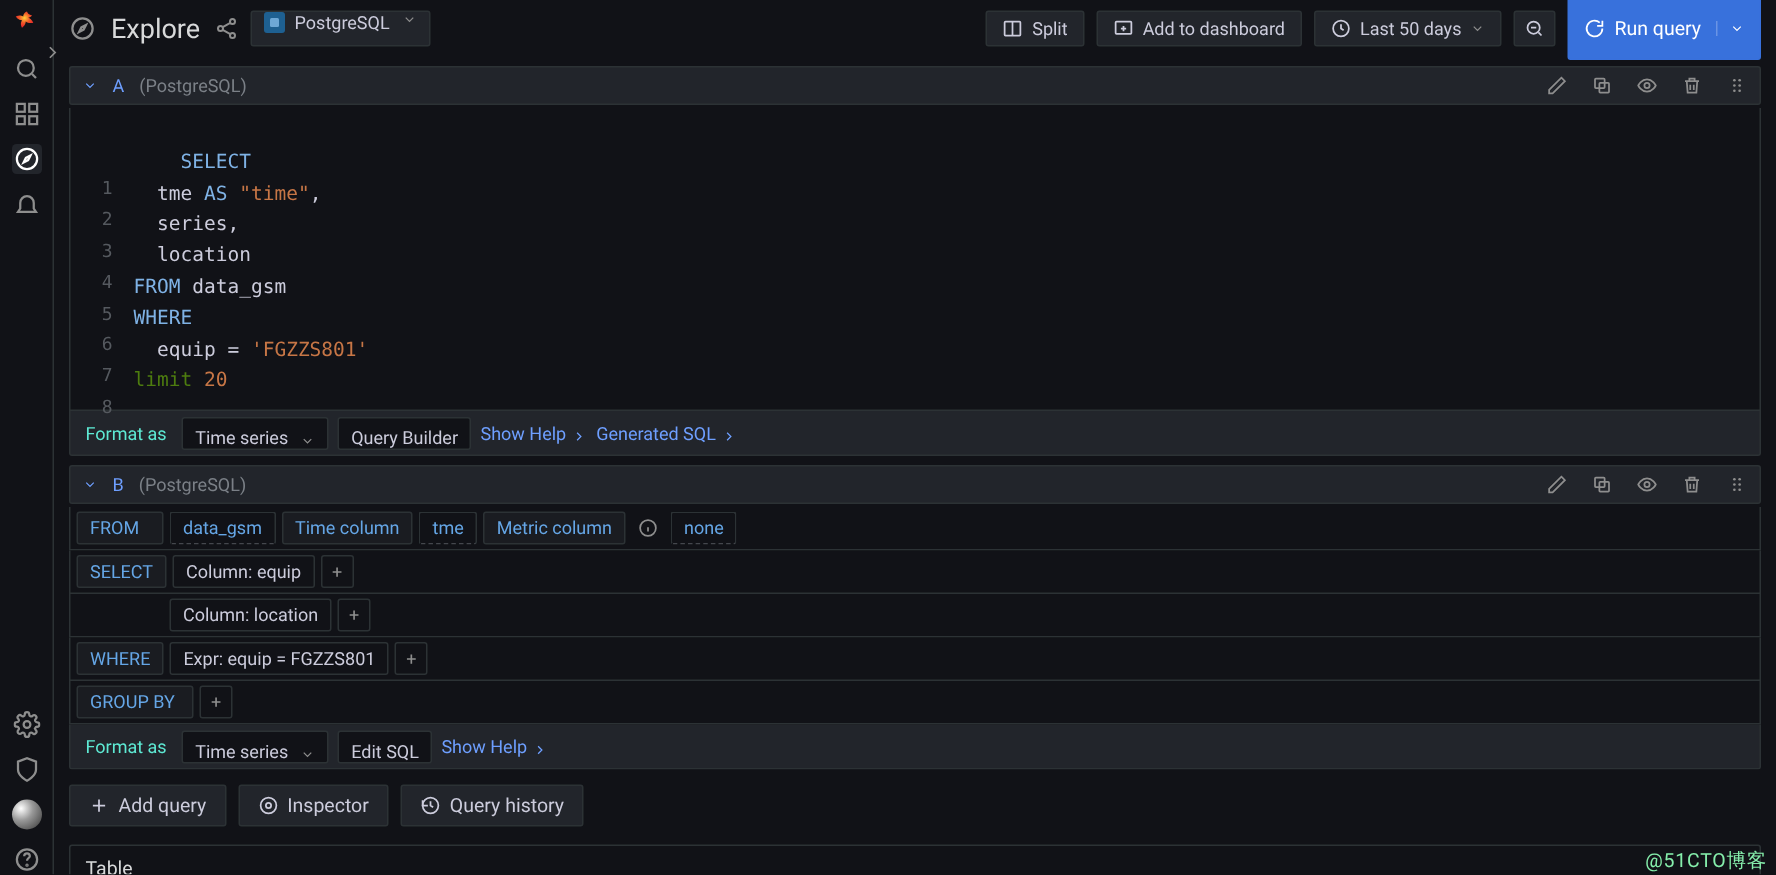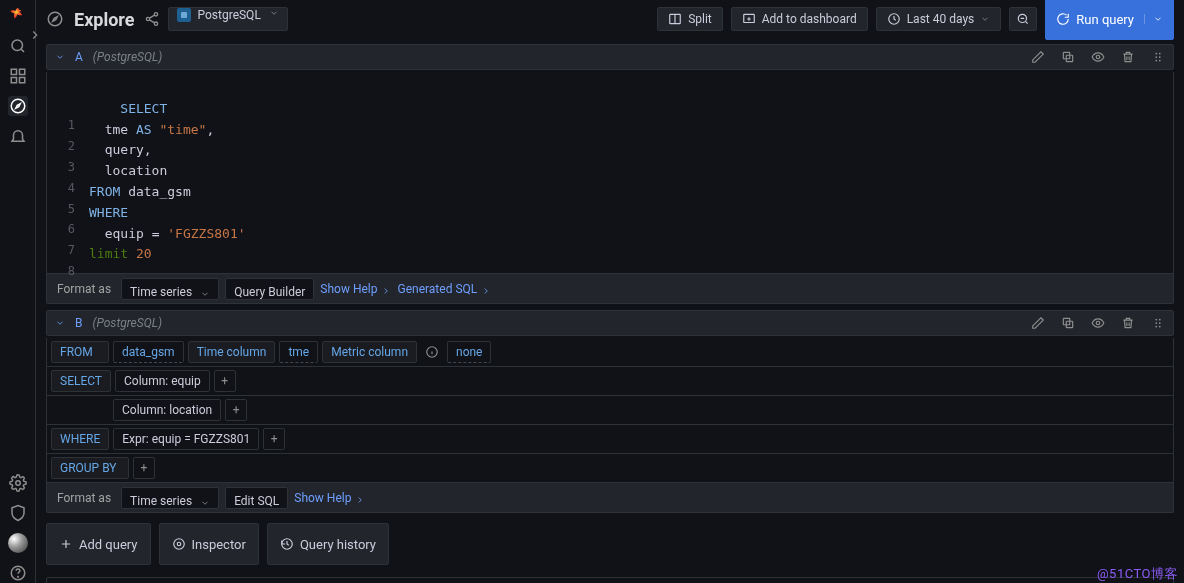--- a/index.html
+++ b/index.html
@@ -20,21 +20,21 @@
 
 
 .chev{position:absolute;left:28px;top:28px;width:14px;height:14px;color:#8e8e8e;cursor:pointer;z-index:3}
 
 
 .hdr{
   position:absolute;left:36px;top:0;right:0;height:38px;
   display:flex;align-items:center;padding:0 10px;gap:8px
 }
 .hdr .compass{width:18px;height:18px;color:#8e8e8e}
-.hdr h1{font-size:18px;font-weight:700;color:#d8d9da;margin-left:2px}
+.hdr h1{font-size:18px;font-weight:400;color:#d8d9da;margin-left:2px}
 .hdr .share{width:16px;height:16px;color:#8e8e8e;margin-left:2px;cursor:pointer}
 .dsbtn{display:flex;align-items:flex-start;gap:6px;background:#22252b;border:1px solid #2c3235;height:24px;padding:0 8px;border-radius:2px;cursor:pointer;font-size:12px;color:#ccccdc}
 .dsbtn .sq{width:14px;height:14px;background:#1e6091;border-radius:2px;display:flex;align-items:center;justify-content:center}
 .dsbtn .sq::after{content:"";width:6px;height:6px;background:#6ea8d6;border-radius:1px}
 .dsbtn .car{margin-left:2px}
 .hdr .grow{flex:1}
 .tbtn{display:flex;align-items:center;gap:6px;background:#22252b;border:1px solid #2c3235;height:24px;padding:0 10px;border-radius:2px;cursor:pointer;font-size:12px;color:#ccccdc}
 .tbtn.ic-only{padding:0 6px}
 .runbtn{display:flex;align-items:center;gap:6px;background:#3871dc;border:1px solid #3871dc;height:42px;padding:0 10px;border-radius:2px;cursor:pointer;font-size:13px;color:#fff}
 .runbtn .car{border-left:1px solid rgba(255,255,255,.25);padding-left:8px;margin-left:4px}
@@ -42,21 +42,21 @@
 
 .work{position:absolute;left:36px;top:38px;right:0;bottom:0;overflow:hidden;padding:6px 10px 0 10px}
 
 
 .qhdr{
   display:flex;align-items:center;height:26px;background:#22252b;border:1px solid #2c3235;
   border-radius:2px;padding:0 8px;gap:10px;margin-bottom:2px
 }
 .qhdr .caret{width:10px;height:10px;color:#6e9fff;cursor:pointer}
 .qhdr .qletter{color:#6e9fff;font-size:12px;cursor:pointer}
-.qhdr .dslabel{color:#7b8087;font-size:12px;font-style:italic}
+.qhdr .dslabel{color:#7b8087;font-size:12px;}
 .qhdr .grow{flex:1}
 .qhdr .act{width:14px;height:14px;color:#8e8e8e;cursor:pointer;margin-left:6px}
 .qhdr .grip{cursor:grab}
 
 
 .editor{
   background:#111217;border:1px solid #2c3235;border-top:0;
   font-family:Menlo,Monaco,Consolas,monospace;font-size:13px;line-height:1.6;
   padding:6px 10px 8px 42px;position:relative;color:#ccccdc;white-space:pre
 }
@@ -67,48 +67,48 @@
 .tok-num{color:#c77646}
 .tok-typ{color:#4d7c0f}
 .tok-id{color:#ccccdc}
 .tok-as{color:#7fb2e5}
 
 
 .optrow{
   display:flex;align-items:center;height:30px;background:#22252b;border:1px solid #2c3235;
   border-top:0;border-radius:0 0 2px 2px;padding:0 6px;gap:6px;font-size:12px
 }
-.lbl{color:#a3a3a3;padding:0 4px}
+.lbl{color:#5eead4;padding:0 4px}
 .pill{display:flex;align-items:flex-end;gap:6px;background:#111217;border:1px solid #2c3235;height:22px;padding:0 8px;border-radius:2px;color:#ccccdc}
 .pill.btn{cursor:pointer}
 .pill .car{color:#6e9fff;margin-left:2px}
 .linkish{color:#6e9fff;cursor:pointer;display:flex;align-items:flex-end;gap:4px}
 
 
 .brow{
   display:flex;align-items:center;min-height:26px;background:#111217;border:1px solid #2c3235;
   border-top:0;padding:3px 4px;gap:4px;font-size:12px
 }
 .brow .key{min-width:58px;height:22px;display:flex;align-items:center;padding:0 8px;background:#1a1c21;color:#65a6e6;border:1px solid #2c3235;border-radius:2px}
 .brow .val{height:22px;display:flex;align-items:center;padding:0 8px;background:#111217;color:#65a6e6;border:1px solid #2c3235;border-radius:2px}
 .brow .val.under{border-bottom:1px dashed #44474d}
 .brow .val.txt{color:#ccccdc}
 .brow .plus{width:22px;height:22px;display:flex;align-items:center;justify-content:center;border:1px solid #2c3235;border-radius:2px;color:#8e8e8e;cursor:pointer}
 .brow .info{width:14px;height:14px;color:#8e8e8e;margin:0 4px}
 
 
 .actions{display:flex;gap:8px;margin:10px 0 12px 0}
-.abtn{display:flex;align-items:center;gap:6px;background:#22252b;border:1px solid #2c3235;height:42px;padding:0 12px;border-radius:2px;cursor:pointer;font-size:13px;color:#ccccdc}
+.abtn{display:flex;align-items:center;gap:6px;background:#22252b;border:1px solid #2c3235;height:28px;padding:0 12px;border-radius:2px;cursor:pointer;font-size:13px;color:#ccccdc}
 
 
 .panel{border:1px solid #2c3235;border-radius:2px}
 .panel-title{padding:8px 10px;color:#d8d9da}
 
 
-.wm{position:absolute;right:6px;bottom:0;color:#8b5cf6;font-size:13px;letter-spacing:.5px}
+.wm{position:absolute;right:6px;bottom:0;color:#86efac;font-size:13px;letter-spacing:.5px}
 
 
 svg{display:block}
 .car svg{width:10px;height:10px}
 </style>
 </head>
 <body>
 
 <div class="rail">
   <div class="logo">
@@ -216,21 +216,21 @@
         <rect x="3" y="4" width="18" height="14" rx="1"></rect>
         <path d="M12 9v6M9 12h6"></path>
       </svg>
     <span>Add to dashboard</span>
   </div>
   <div class="tbtn">
     <svg viewBox="0 0 24 24" width="14" height="14" fill="none" stroke="currentColor" stroke-width="2">
         <circle cx="12" cy="12" r="9"></circle>
         <path d="M12 7v5l3 2"></path>
       </svg>
-    <span>Last 40 days</span>
+    <span>Last 50 days</span>
     <span class="car">
         <svg viewBox="0 0 24 24">
           <path d="m6 9 6 6 6-6" fill="none" stroke="#8e8e8e" stroke-width="2"></path>
         </svg>
       </span>
   </div>
   <div class="tbtn ic-only">
     <svg viewBox="0 0 24 24" width="14" height="14" fill="none" stroke="currentColor" stroke-width="2">
         <circle cx="11" cy="11" r="7"></circle>
         <path d="m20 20-3.5-3.5M8 11h6"></path>
@@ -293,21 +293,21 @@
           <circle cx="15" cy="18" r="1.5"></circle>
         </svg>
       </span>
   </div>
 
   <div class="editor">
     <div class="gutter">
       <div>1</div><div>2</div><div>3</div><div>4</div><div>5</div><div>6</div><div>7</div><div>8</div>
     </div><span class="tok-kw">SELECT</span>
   <span class="tok-id">tme</span> <span class="tok-as">AS</span> <span class="tok-str">"time"</span><span>,</span>
-  <span class="tok-id">query,</span>
+  <span class="tok-id">series,</span>
   <span class="tok-id">location</span>
 <span class="tok-kw">FROM</span> <span class="tok-id">data_gsm</span>
 <span class="tok-kw">WHERE</span>
   <span class="tok-id">equip </span><span class="tok-id">=</span><span> </span><span class="tok-str">'FGZZS801'</span>
 <span class="tok-typ">limit</span> <span class="tok-num">20</span></div>
 
   <div class="optrow">
     <span class="lbl">Format as</span>
     <div class="pill btn">
       <span>Time series</span>

